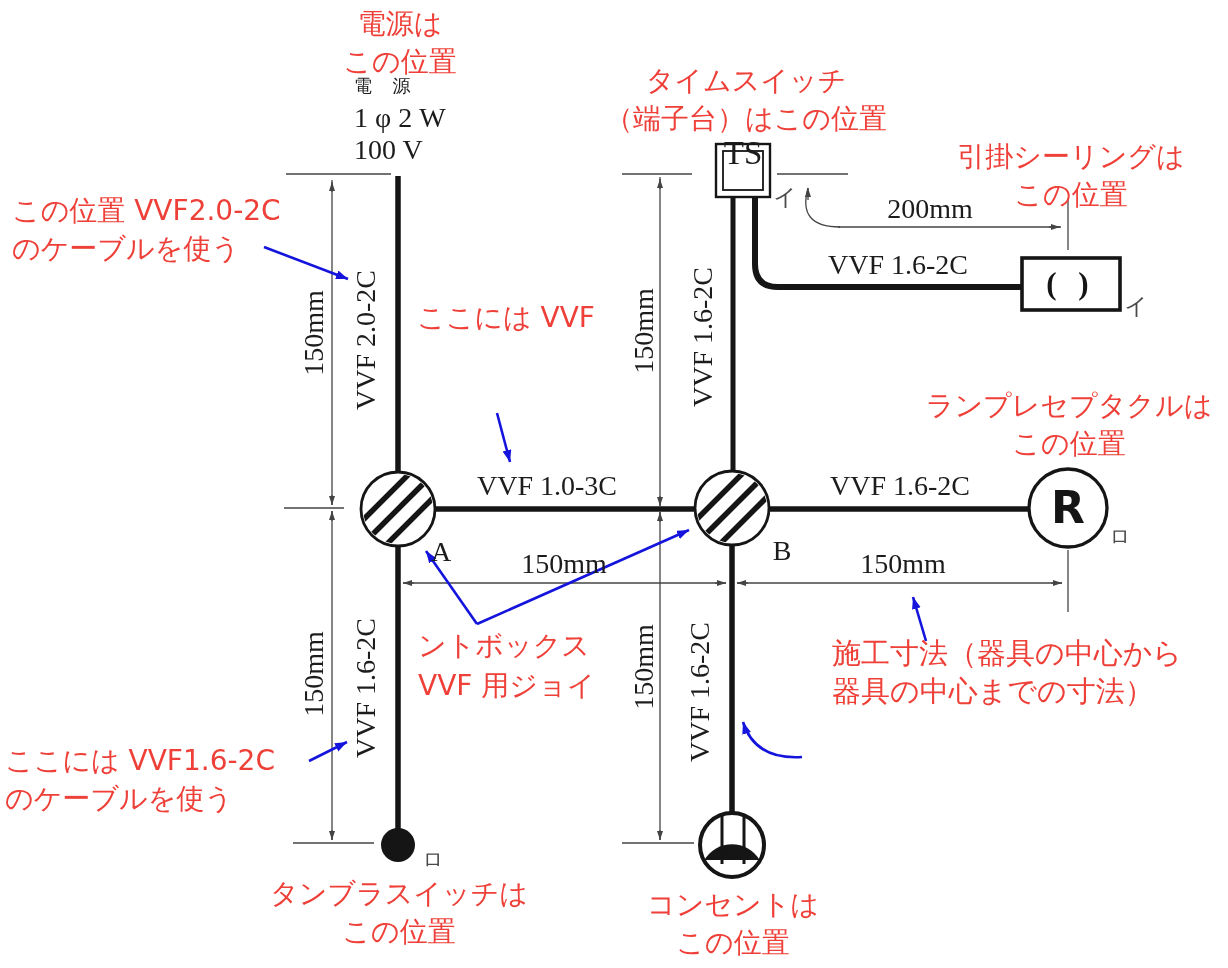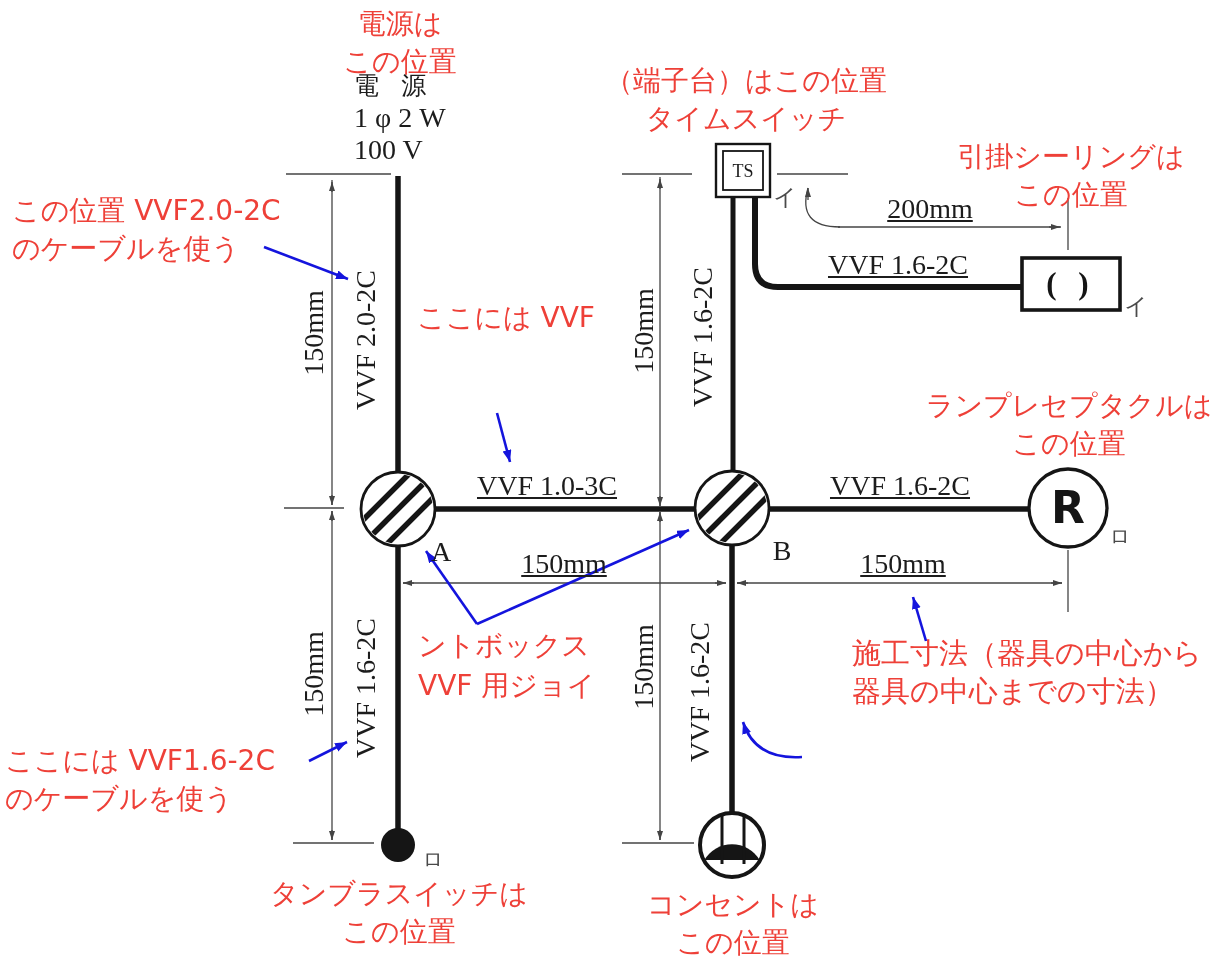--- a/index.html
+++ b/index.html
@@ -3,21 +3,21 @@
 <meta charset="utf-8">
 <style>
   html,body{margin:0;padding:0;background:#fff;}
   .stage{position:relative;width:1228px;height:968px;background:#ffffff;overflow:hidden;
          font-family:"DejaVu Sans",sans-serif;}
   .art{position:absolute;left:0;top:0;}
   .note{position:absolute;color:#ee4038;font-size:28px;line-height:38px;white-space:nowrap;}
   .note.center{transform:translateX(-50%);text-align:center;}
   .slabel{position:absolute;color:#1c1c1c;font-family:"Liberation Serif","DejaVu Serif",serif;
           font-size:28px;white-space:nowrap;}
-  .slabel.hc{transform:translateX(-50%);text-decoration:underline;}
+  .slabel.hc{transform:translateX(-50%);}
   .slabel.cc{transform:translate(-50%,-50%);}
   .slabel.rot{transform:translate(-50%,-50%) rotate(-90deg);}
   .power{line-height:32px;}
   .mark{position:absolute;color:#4a4a4a;font-size:23px;transform:translate(-50%,-50%);white-space:nowrap;}
   .mark.small{font-size:20px;}
   .rletter{position:absolute;color:#151515;font-family:"DejaVu Sans",sans-serif;font-weight:bold;
            font-size:44px;transform:translate(-50%,-52%);}
   .rose-glyph{position:absolute;color:#151515;font-family:"Liberation Serif","DejaVu Serif",serif;
               font-weight:bold;font-size:31px;letter-spacing:7px;transform:translate(-50%,-54%);}
 </style>
@@ -132,82 +132,82 @@
       <line x1="722" y1="814" x2="722" y2="864" stroke="#151515" stroke-width="3"></line>
       <line x1="744" y1="814" x2="744" y2="864" stroke="#151515" stroke-width="3"></line>
     </g>
   </svg>
 
   <div class="note center" style="left:400px;top:5px">
     <div>電源は</div>
     <div>この位置</div>
   </div>
   <div class="note center" style="left:746px;top:62px">
+    <div>タイムスイッチ</div>
     <div>（端子台）はこの位置</div>
-    <div>タイムスイッチ</div>
   </div>
   <div class="note center" style="left:1071px;top:138px">
     <div>引掛シーリングは</div>
     <div>この位置</div>
   </div>
   <div class="note" style="left:12px;top:192px">
     <div>この位置 VVF2.0-2C</div>
     <div>のケーブルを使う</div>
   </div>
   <div class="note" style="left:417px;top:298px;line-height:40px">
     <div>ここには VVF</div>
   </div>
   <div class="note center" style="left:1069px;top:387px">
     <div>ランプレセプタクルは</div>
     <div>この位置</div>
   </div>
   <div class="note" style="left:418px;top:626px;line-height:40px">
     <div>ントボックス</div>
     <div>VVF 用ジョイ</div>
   </div>
-  <div class="note" style="left:852px;top:634px;font-size:29px">
+  <div class="note" style="left:832px;top:634px;font-size:29px">
     <div>施工寸法（器具の中心から</div>
     <div>器具の中心までの寸法）</div>
   </div>
   <div class="note" style="left:5px;top:742px">
     <div>ここには VVF1.6-2C</div>
     <div>のケーブルを使う</div>
   </div>
   <div class="note center" style="left:399px;top:875px">
     <div>タンブラスイッチは</div>
     <div>この位置</div>
   </div>
   <div class="note center" style="left:733px;top:886px">
     <div>コンセントは</div>
     <div>この位置</div>
   </div>
 
   <div class="slabel power" style="left:354px;top:70px">
-    <div style="font-size:25px;letter-spacing:8px">電 源</div>
+    <div style="font-size:18px;letter-spacing:8px">電 源</div>
     <div>1 φ 2 W</div>
     <div>100 V</div>
   </div>
 
   <div class="slabel rot" style="left:366px;top:340px">VVF 2.0-2C</div>
   <div class="slabel rot" style="left:366px;top:688px">VVF 1.6-2C</div>
   <div class="slabel rot" style="left:703px;top:337px">VVF 1.6-2C</div>
   <div class="slabel rot" style="left:700px;top:692px">VVF 1.6-2C</div>
   <div class="slabel hc" style="left:547px;top:470px">VVF 1.0-3C</div>
   <div class="slabel hc" style="left:900px;top:470px">VVF 1.6-2C</div>
   <div class="slabel hc" style="left:898px;top:249px">VVF 1.6-2C</div>
 
   <div class="slabel rot" style="left:314px;top:333px">150mm</div>
   <div class="slabel rot" style="left:314px;top:674px">150mm</div>
   <div class="slabel rot" style="left:644px;top:331px">150mm</div>
   <div class="slabel rot" style="left:644px;top:667px">150mm</div>
   <div class="slabel hc" style="left:564px;top:548px">150mm</div>
   <div class="slabel hc" style="left:903px;top:548px">150mm</div>
   <div class="slabel hc" style="left:930px;top:193px">200mm</div>
 
-  <div class="slabel cc" style="left:743px;top:171px;font-size:18px">TS</div>
+  <div class="slabel cc" style="left:743px;top:153px;font-size:33px">TS</div>
   <div class="rletter" style="left:1068px;top:509px">R</div>
   <div class="rose-glyph" style="left:1071px;top:285px">( )</div>
   <div class="slabel cc" style="left:441px;top:552px">A</div>
   <div class="slabel cc" style="left:782px;top:551px">B</div>
 
   <div class="mark" style="left:785px;top:197px">イ</div>
   <div class="mark" style="left:1136px;top:306px">イ</div>
   <div class="mark small" style="left:433px;top:859px">ロ</div>
   <div class="mark small" style="left:1120px;top:536px">ロ</div>
 

